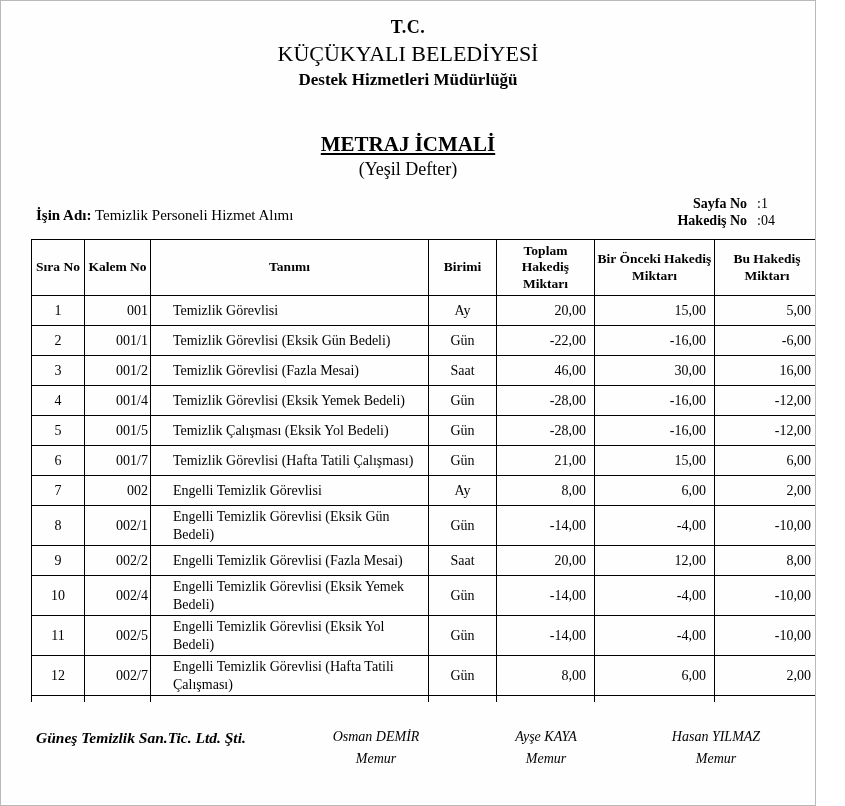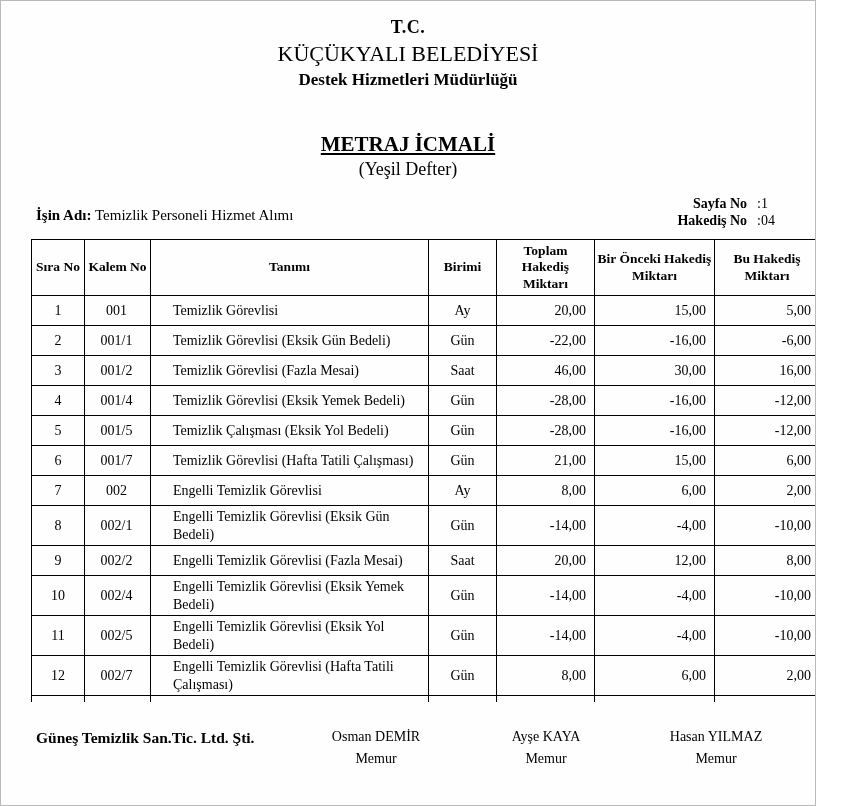--- a/index.html
+++ b/index.html
@@ -19,27 +19,27 @@
   .isin-adi .lbl { font-weight:bold; }
   .no-block { display:grid; grid-template-columns:auto auto; column-gap:10px; row-gap:1px; font-size:14px; }
   .no-block .lbl { font-weight:bold; text-align:right; }
   .no-block .val { text-align:left; }
 
   table { border-collapse:collapse; table-layout:fixed; width:788px; margin:10px 0 0 30px; }
   th, td { border:1px solid #000; vertical-align:middle; overflow:hidden; }
   th { font-size:13.5px; font-weight:bold; text-align:center; height:56px; line-height:1.22; padding:2px 2px; }
   td { font-size:14px; height:30px; line-height:1.25; padding:2px 2px; }
   td.c-sira  { text-align:center; }
-  td.c-kalem { text-align:center; padding-left:0;margin-left:7px; }
+  td.c-kalem { text-align:right; padding-left:0;margin-left:7px; }
   td.c-tanim { text-align:left; padding-left:22px; padding-right:3px; }
   td.c-birim { text-align:center; }
   td.num     { text-align:right; padding-right:8px; }
   tr.stub td { height:6px; border-bottom:none; padding:0; }
 
-  .signatures { display:flex; margin:27px 0 0 35px; align-items:flex-start; }
+  .signatures { display:flex; margin:27px 0 0 35px; align-items:flex-start;font-style:italic; }
   .company { width:255px; font-size:15.5px; font-weight:bold; }
   .sig { width:170px; text-align:center; font-size:14px; }
   .sig .role { margin-top:6px; }
 </style>
 </head>
 <body>
 
 <div class="page">
 
   <div class="doc-header">

